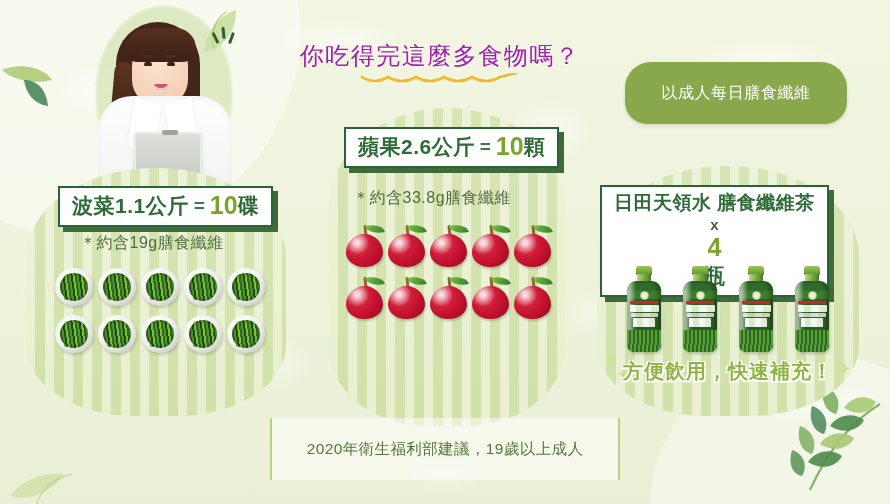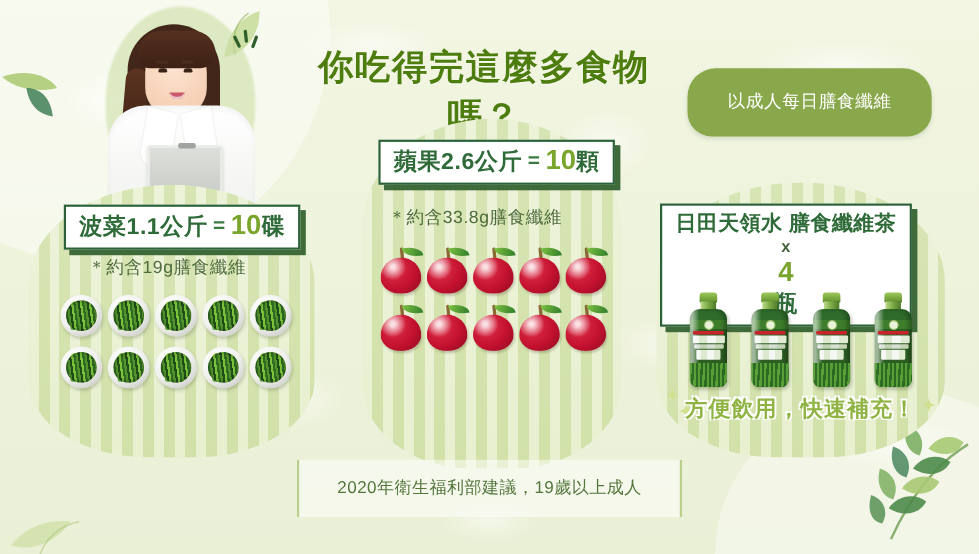--- a/index.html
+++ b/index.html
@@ -113,29 +113,29 @@
     display: flex; flex-direction: column;
     align-items: center; justify-content: center;
     line-height: 1.35;
     font-size: 16px; letter-spacing: .6px;
     box-shadow: 0 2px 4px rgba(90,110,60,.18);
   }
 
   
   #title-wrap { position: absolute; left: 258px; top: 40px; width: 364px; text-align: center; }
   #title {
-    font-size: 32px; font-weight: bold; color: #4d7c0f;
+    font-size: 24px; font-weight: normal; color: #a21caf;
     letter-spacing: 1.5px; text-shadow: 0 1px 0 rgba(255,255,255,.6);
   }
   #title-wave { margin: 1px auto 0; display: block; }
 
   
   #footer {
     position: absolute; left: 270px; top: 418px;
-    width: 350px; height: 52px;
+    width: 350px; height: 62px;
     background: rgba(255,255,255,.50);
     border-left: 2px solid #b9cf8c;
     border-right: 2px solid #b9cf8c;
     display: flex; flex-direction: column;
     align-items: center; justify-content: center;
     color: #53763c; font-size: 15.5px; line-height: 1.55; letter-spacing: .4px;
   }
 
   
   .plate-grid {

